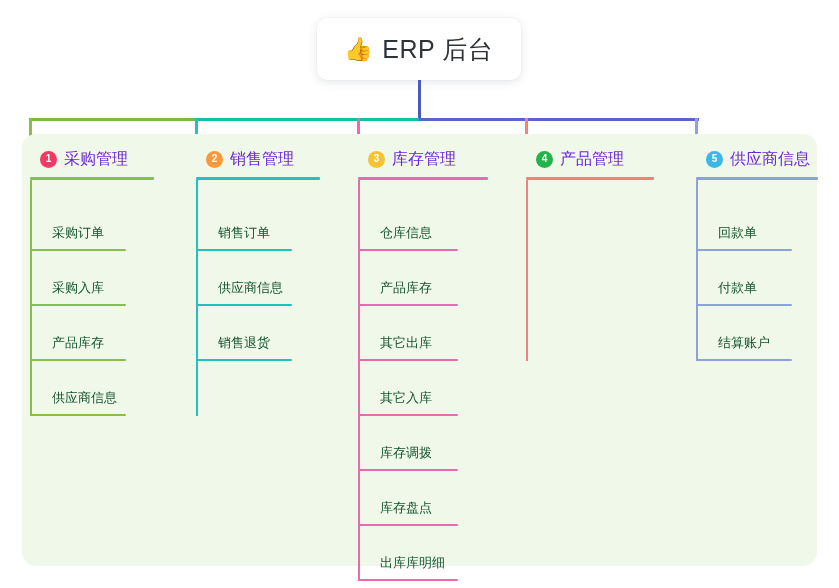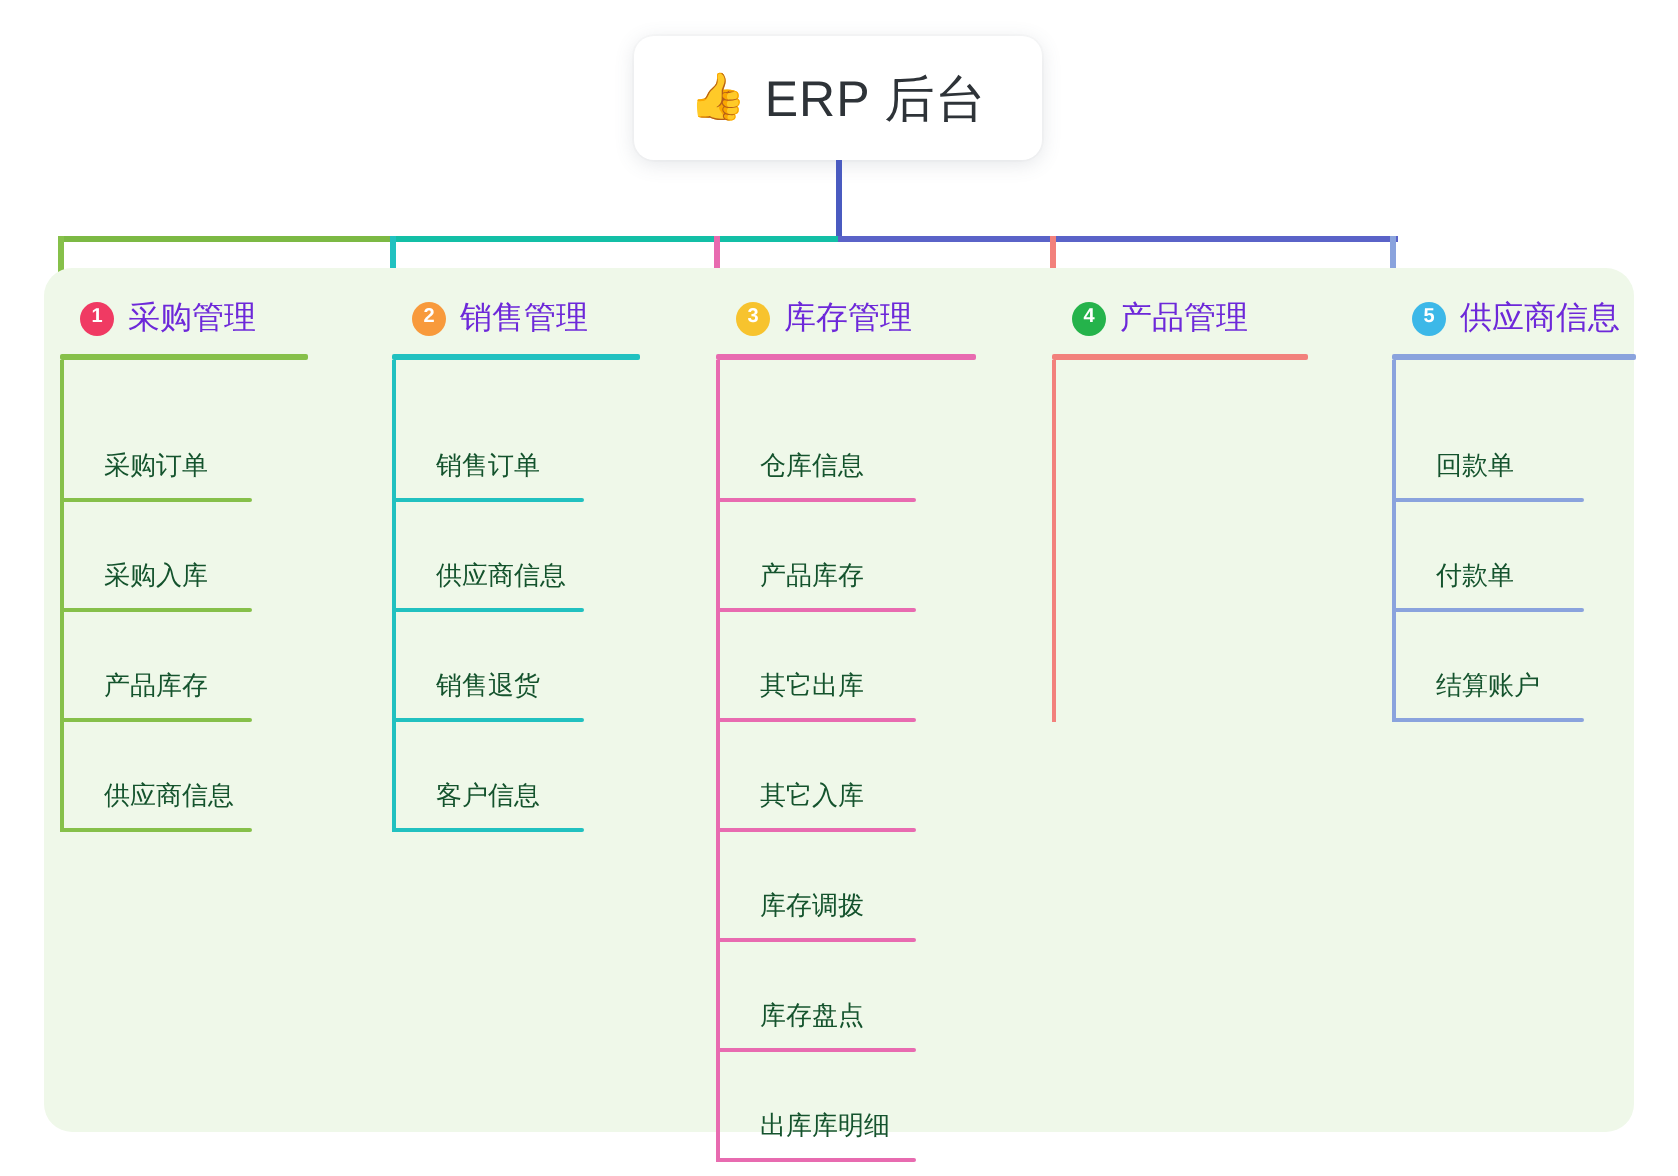--- a/index.html
+++ b/index.html
@@ -156,24 +156,20 @@
             <div class="leaf-rule" style="background: rgb(33, 193, 192); width: 96px;"></div>
           </div>
           <div class="leaf">
             <span class="leaf-label">供应商信息</span>
             <div class="leaf-rule" style="background: rgb(33, 193, 192); width: 96px;"></div>
           </div>
           <div class="leaf">
             <span class="leaf-label">销售退货</span>
             <div class="leaf-rule" style="background: rgb(33, 193, 192); width: 96px;"></div>
           </div>
-          <div class="leaf">
-            <span class="leaf-label">客户信息</span>
-            <div class="leaf-rule" style="background: rgb(33, 193, 192); width: 96px;"></div>
-          </div>
         </div>
         <div class="spine" style="background: rgb(33, 193, 192); height: 236px;"></div>
       </div>
       <div class="col" style="left: 350px; top: 142px; width: 168px;">
         <div class="col-head">
           <span class="badge" style="background: rgb(247, 195, 46);">3</span>
           <span class="col-title">库存管理</span>
         </div>
         <div class="head-rule" style="background: rgb(232, 107, 176); width: 130px; margin-left: 8px;"></div>
         <div class="leaves">

